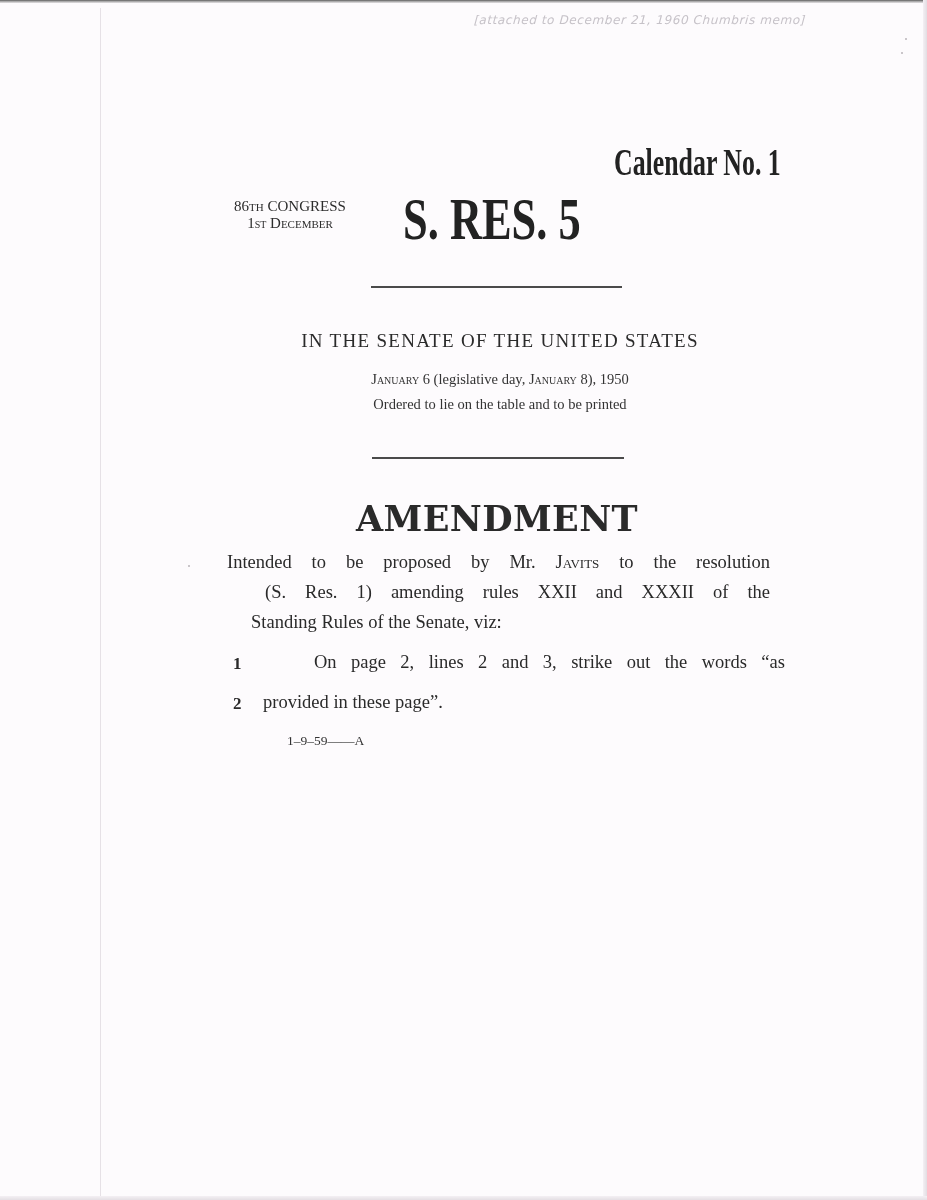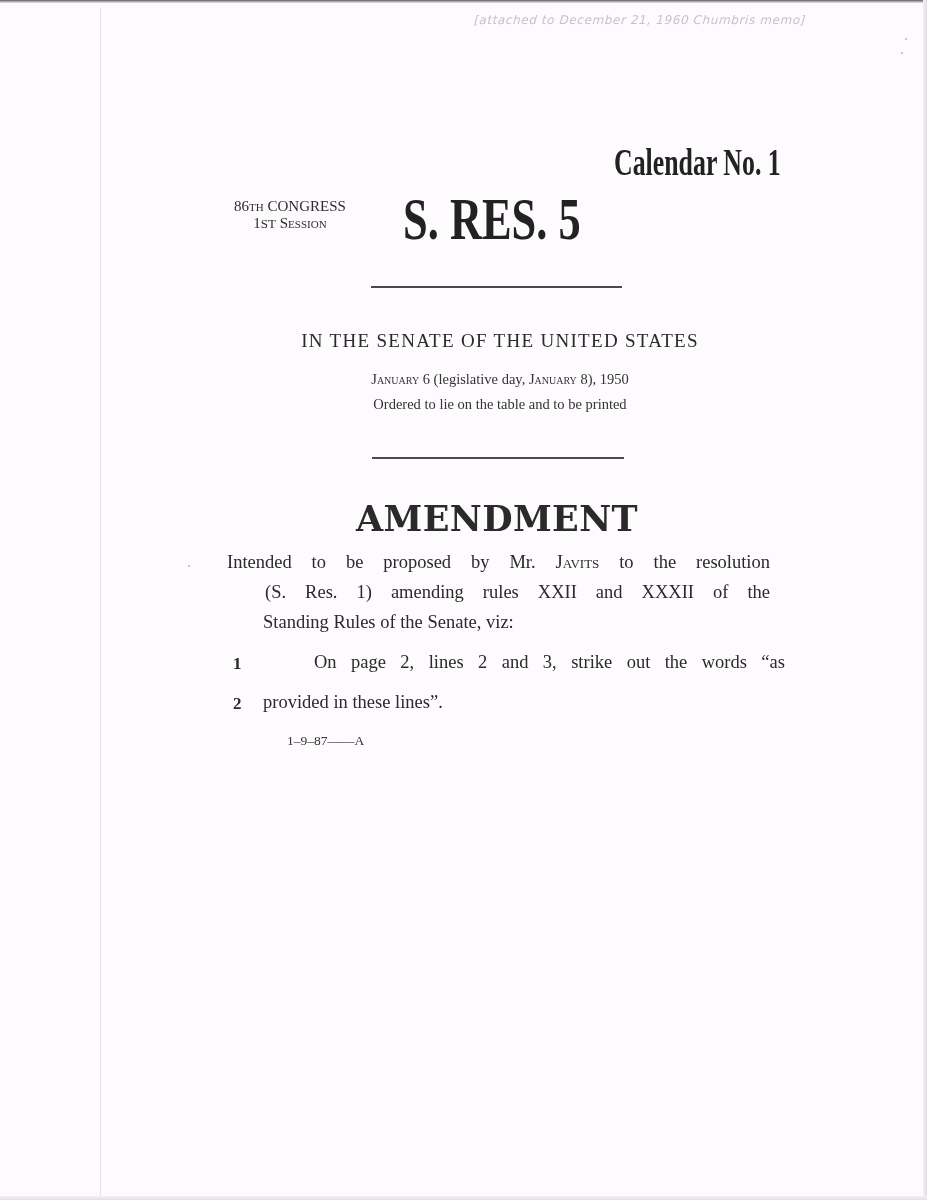--- a/index.html
+++ b/index.html
@@ -104,42 +104,42 @@
 <div class="speck" style="left:905px;top:38px"></div>
 <div class="speck" style="left:901px;top:52px"></div>
 <div class="speck" style="left:188px;top:565px"></div>
 
 <div class="handwritten-note">[attached to December 21, 1960 Chumbris memo]</div>
 
 <div class="calendar-no">Calendar No. 1</div>
 
 <div class="congress-block">
   <div><span>86</span><span class="sc" style="text-transform:uppercase;font-size:11px">th</span>&nbsp;<span>CONGRESS</span></div>
-  <div><span>1</span><span class="sc" style="text-transform:uppercase;font-size:13px">st</span>&nbsp;<span class="sc">Session</span></div>
+  <div><span>1</span><span class="sc" style="text-transform:uppercase;font-size:10px">st</span>&nbsp;<span class="sc">December</span></div>
 </div>
 
 <div class="bill-number">S. RES. 5</div>
 
 <div class="rule" style="left:371px;top:286px;width:251px"></div>
 
 <div class="senate-heading">IN THE SENATE OF THE UNITED STATES</div>
 
 <div class="date-line"><span class="sc">January</span><span> 6 (legislative day, </span><span class="sc">January</span><span> 8), 1950</span></div>
 
 <div class="ordered-line">Ordered to lie on the table and to be printed</div>
 
 <div class="rule" style="left:372px;top:457px;width:252px"></div>
 
 <div class="amendment-title">AMENDMENT</div>
 
 <div class="body-line justify" style="left:227px;top:552px;width:543px"><span>Intended to be proposed by Mr.</span> <span class="sc">Javits</span> <span>to the resolution</span></div>
 
 <div class="body-line justify" style="left:265px;top:582px;width:505px">(S. Res. 1) amending rules XXII and XXXII of the</div>
 
-<div class="body-line" style="left:263px;top:612px">Standing Rules of the Senate, viz:</div>
+<div class="body-line" style="left:251px;top:612px">Standing Rules of the Senate, viz:</div>
 
 <div class="line-number" style="top:654px">1</div>
 <div class="body-line justify" style="left:314px;top:652px;width:471px">On page 2, lines 2 and 3, strike out the words “as</div>
 
 <div class="line-number" style="top:694px">2</div>
-<div class="body-line" style="left:263px;top:692px">provided in these lines”.</div>
+<div class="body-line" style="left:263px;top:692px">provided in these page”.</div>
 
-<div class="footer-code">1–9–87——A</div>
+<div class="footer-code">1–9–59——A</div>
 
 </body></html>

